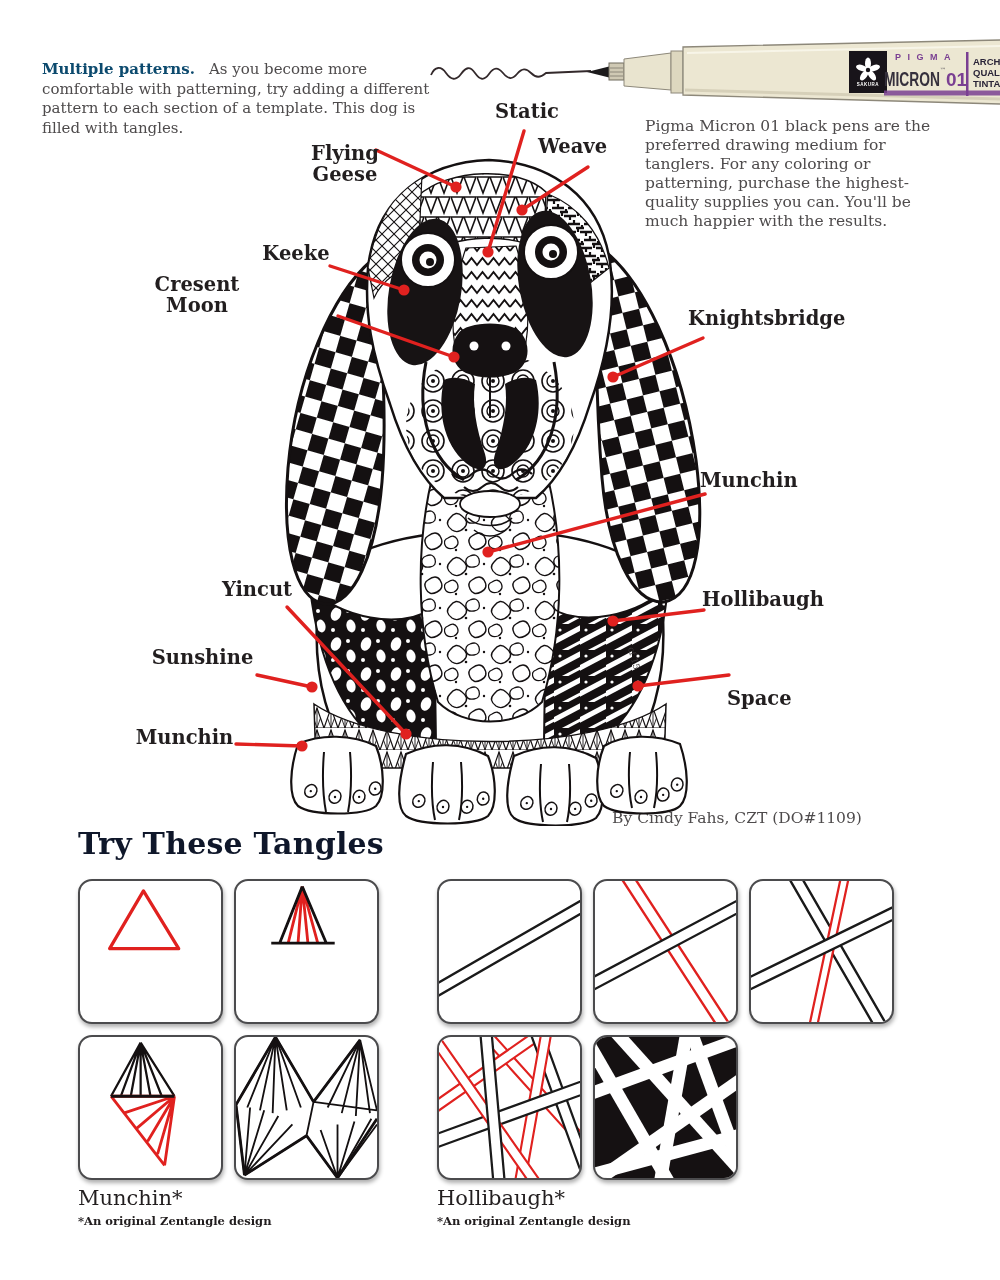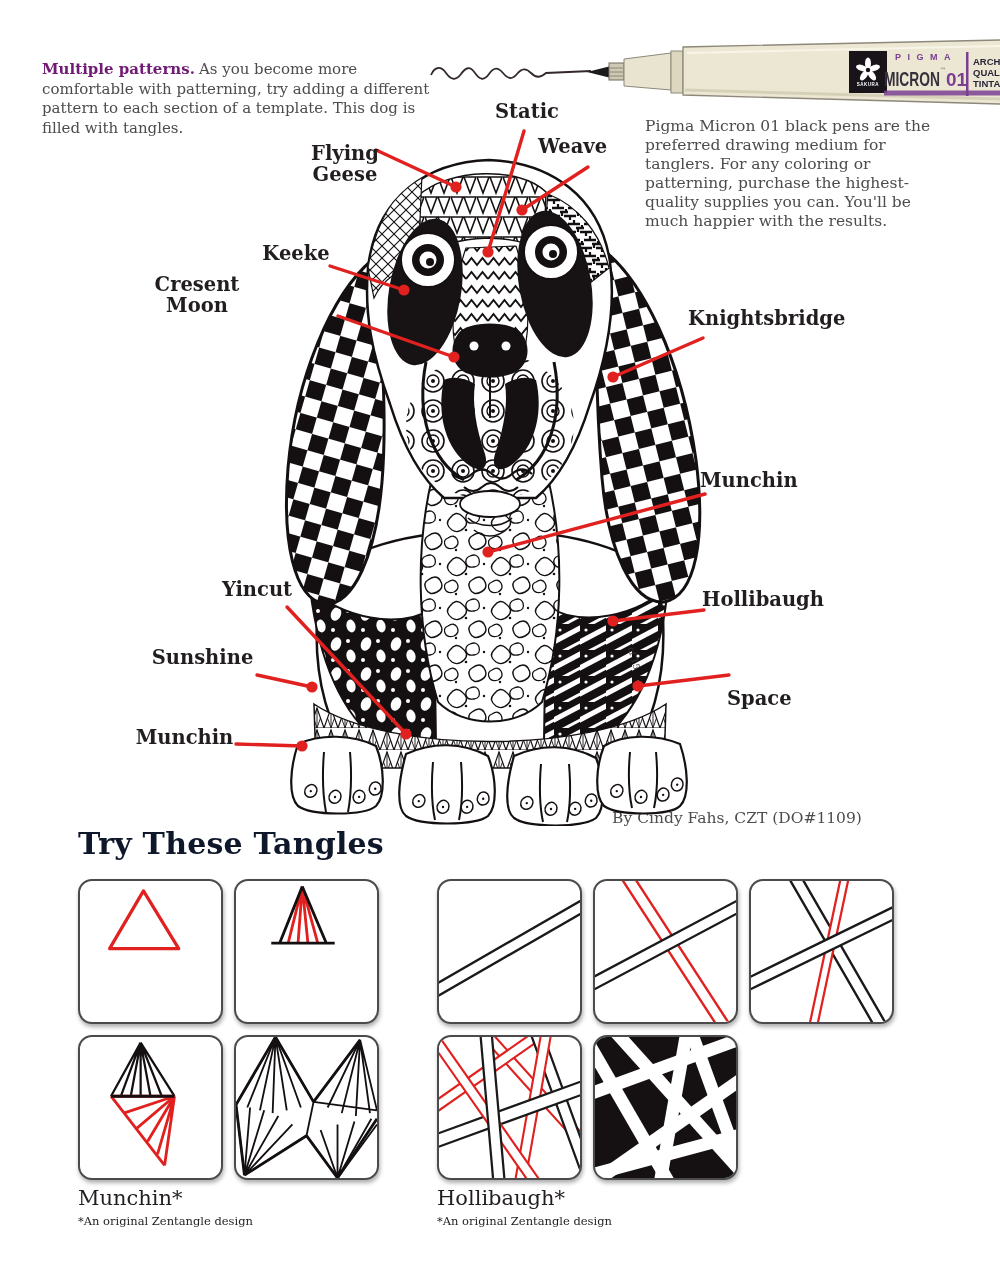--- a/index.html
+++ b/index.html
@@ -1,20 +1,20 @@
 <!DOCTYPE html>
 <html><head>
 <meta charset="utf-8">
 <style>
   html,body{margin:0;padding:0;background:#ffffff;}
   .page{position:relative;width:1000px;height:1280px;background:#fff;overflow:hidden;
         font-family:"DejaVu Serif","Liberation Serif",serif;color:#221e1f;}
   
   .intro{position:absolute;left:42px;top:60px;width:400px;font-size:15px;line-height:1.3;color:#4e4b4c;margin:0;}
-  .intro b{color:#701a75;margin-right:4px;}
+  .intro b{color:#0c4a6e;margin-right:14px;}
   .pen-note{position:absolute;left:645px;top:117px;width:292px;font-size:15.5px;line-height:1.22;color:#4e4b4c;margin:0;}
   
   .lbl{position:absolute;font-weight:bold;font-size:19.5px;line-height:1.08;text-align:center;color:#221e1f;z-index:4;}
   .lbl-flying{left:303px;top:143px;width:84px;}
   .lbl-static{left:477px;top:101px;width:100px;text-align:center;}
   .lbl-weave{left:520px;top:136px;width:105px;}
   .lbl-keeke{left:246px;top:243px;width:100px;}
   .lbl-cresent{left:149px;top:274px;width:96px;}
   .lbl-knights{left:688px;top:308px;width:160px;text-align:left;}
   .lbl-amoeba{left:700px;top:470px;width:115px;text-align:left;}
@@ -30,21 +30,21 @@
   .leaders{position:absolute;left:0;top:0;z-index:3;pointer-events:none;}
   
   .heading{position:absolute;left:78px;top:826px;font-size:30px;font-weight:bold;letter-spacing:.2px;color:#0f172a;}
   .tiles{position:absolute;display:grid;gap:11px;}
   .tiles-munchin{left:78px;top:879px;grid-template-columns:145px 145px;}
   .tiles-holli{left:437px;top:879px;grid-template-columns:145px 145px 145px;}
   .tile{width:145px;height:145px;box-sizing:border-box;background:#fff;border:2.4px solid #4b4b4d;
         border-radius:14px;box-shadow:1px 3px 4px rgba(0,0,0,.32);overflow:hidden;}
   .tile svg{display:block;width:100%;height:100%;}
   .cap{position:absolute;font-weight:normal;font-size:21px;color:#221e1f;}
-  .cap-note{position:absolute;font-weight:normal;font-size:11.5px;color:#221e1f;}
+  .cap-note{position:absolute;font-weight:bold;font-size:11.5px;color:#221e1f;}
   .cap-munchin{left:78px;top:1186px;} .note-munchin{left:78px;top:1214px;}
   .cap-holli{left:437px;top:1186px;} .note-holli{left:437px;top:1214px;}
 </style>
 </head>
 <body>
 
 <div class="page">
 
   <p class="intro"><b>Multiple patterns.</b><span>As you become more comfortable with patterning, try adding a different pattern to each section of a template. This dog is filled with tangles.</span></p>
 

